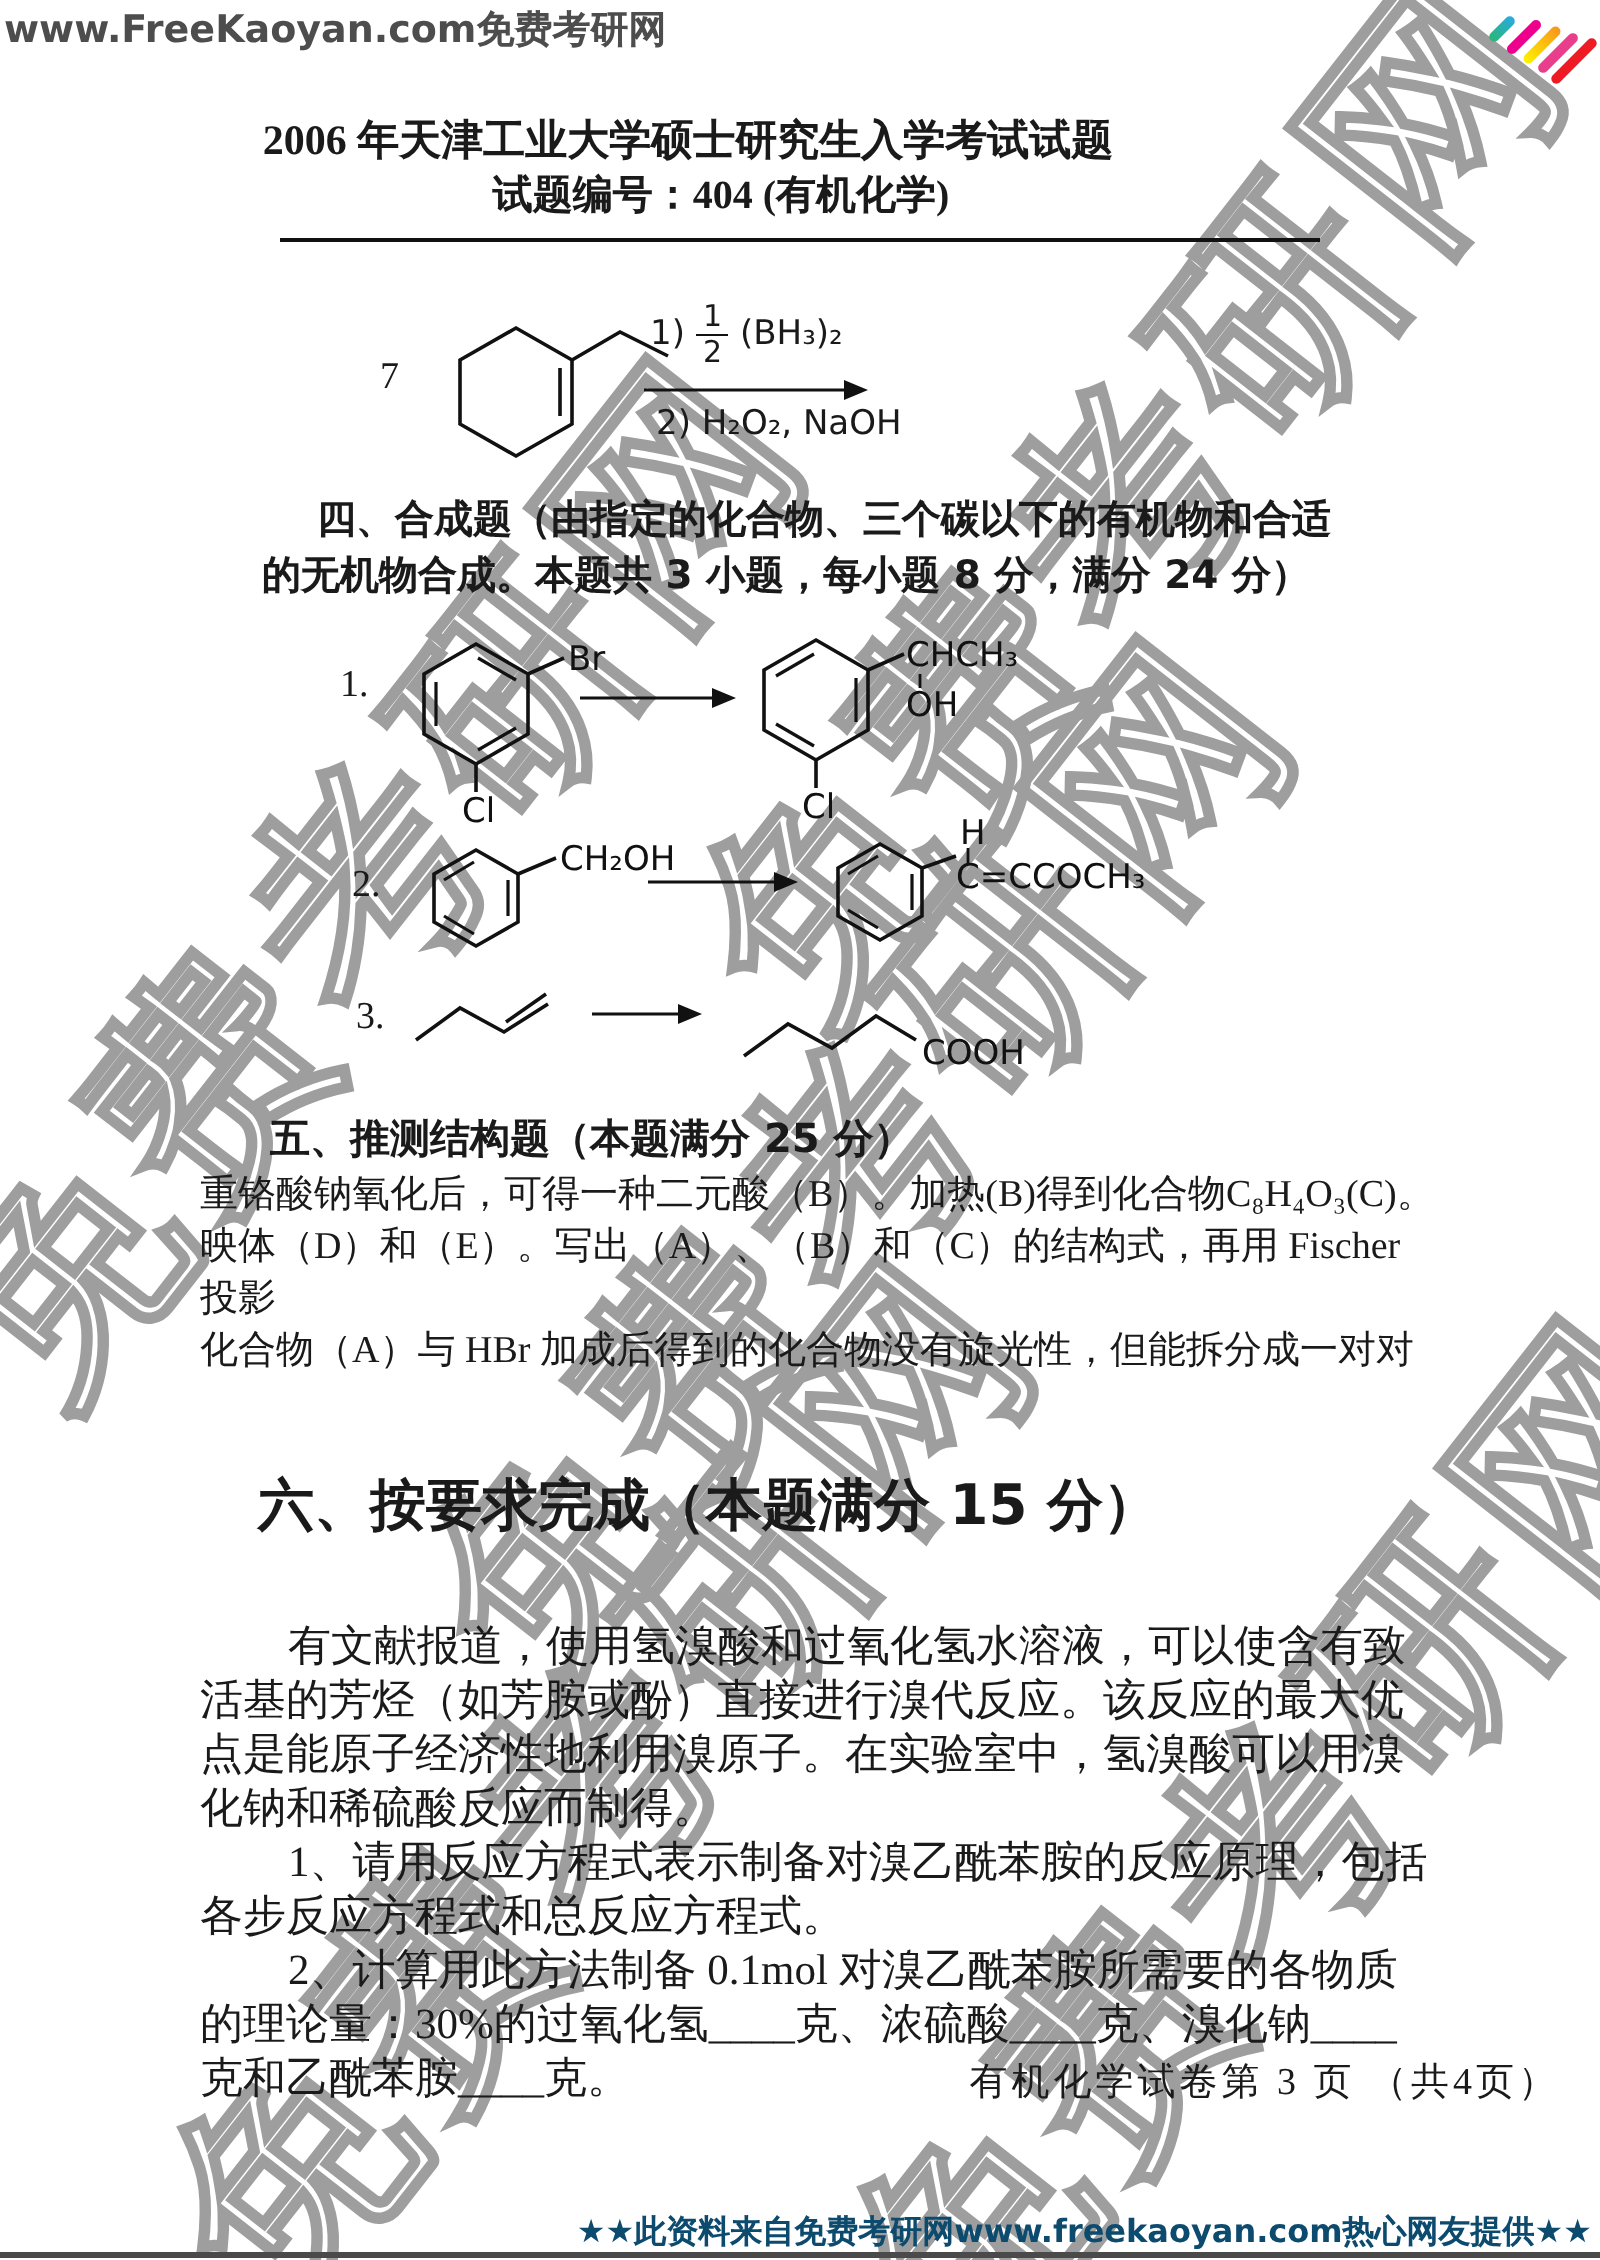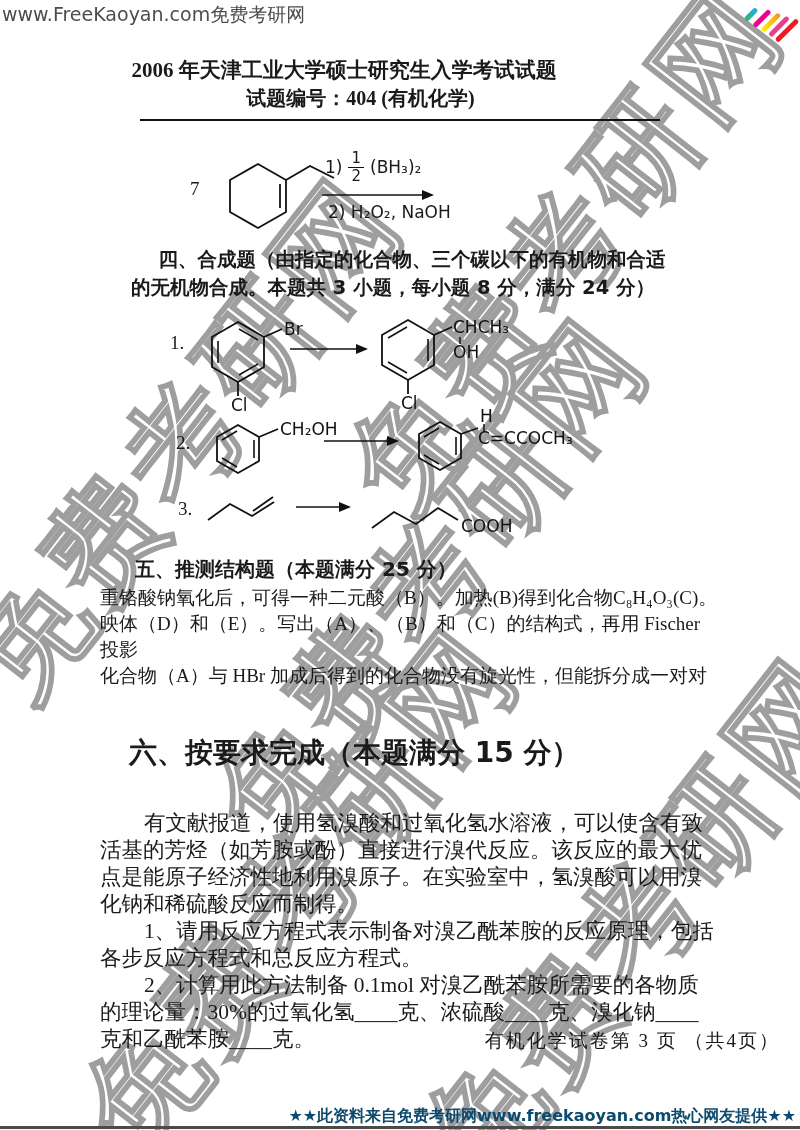--- a/index.html
+++ b/index.html
@@ -6,21 +6,21 @@
   .page{position:relative;width:800px;height:1130px;background:#ffffff;overflow:hidden;
         font-family:"Liberation Serif","DejaVu Serif",serif;color:#1a1a1a;}
   .abs{position:absolute;}
   .z{z-index:1;}
   
   .wm{position:absolute;z-index:0;font-family:"DejaVu Sans","Liberation Sans",sans-serif;
       font-weight:bold;font-size:118px;letter-spacing:6px;white-space:nowrap;
       color:transparent;-webkit-text-stroke:2px #9e9e9e;transform:rotate(-52deg);}
   
   .topbar{left:2px;top:2px;font-family:"DejaVu Sans","Liberation Sans",sans-serif;
-          font-weight:normal;font-size:19px;color:#4d4d4d;}
+          font-weight:bold;font-size:19px;color:#4d4d4d;}
   .logo{right:4px;top:2px;width:54px;height:48px;}
   .logo .stripe{position:absolute;height:5px;border-radius:3px;transform:rotate(-45deg);}
   
   .title-block{left:0;top:56px;width:688px;text-align:center;font-weight:bold;}
   .title-l1{font-size:21px;line-height:28px;}
   .title-l2{font-size:20px;line-height:28px;padding-left:33px;}
   .title-rule{left:140px;top:119px;width:520px;border-top:2px solid #111;}
   
   .chem,.reagent{font-family:"DejaVu Sans","Liberation Sans",sans-serif;font-size:17px;}
   .qnum{font-size:19px;}

